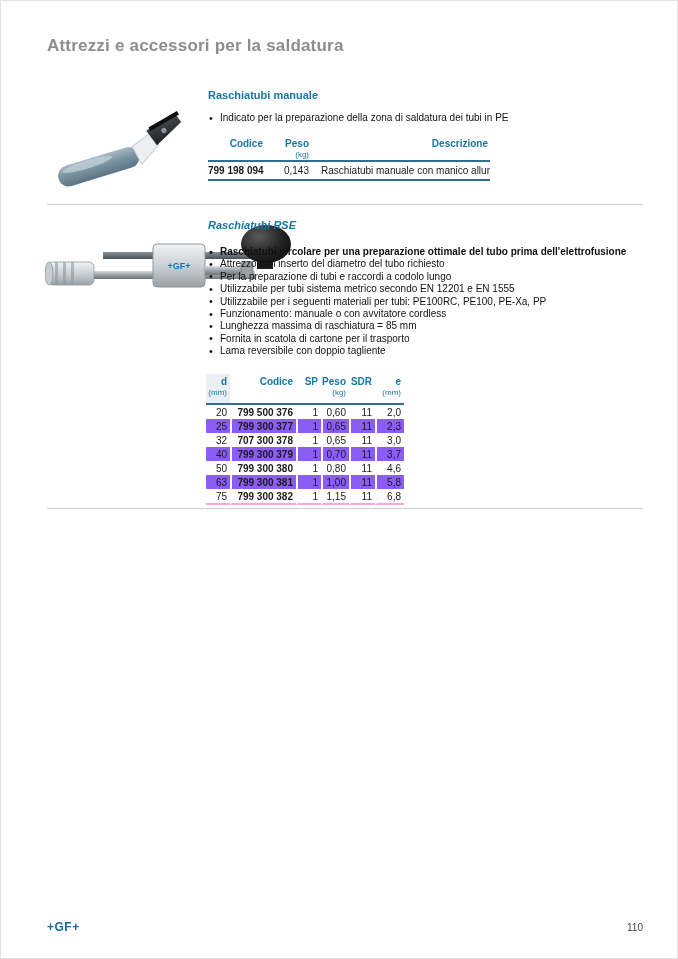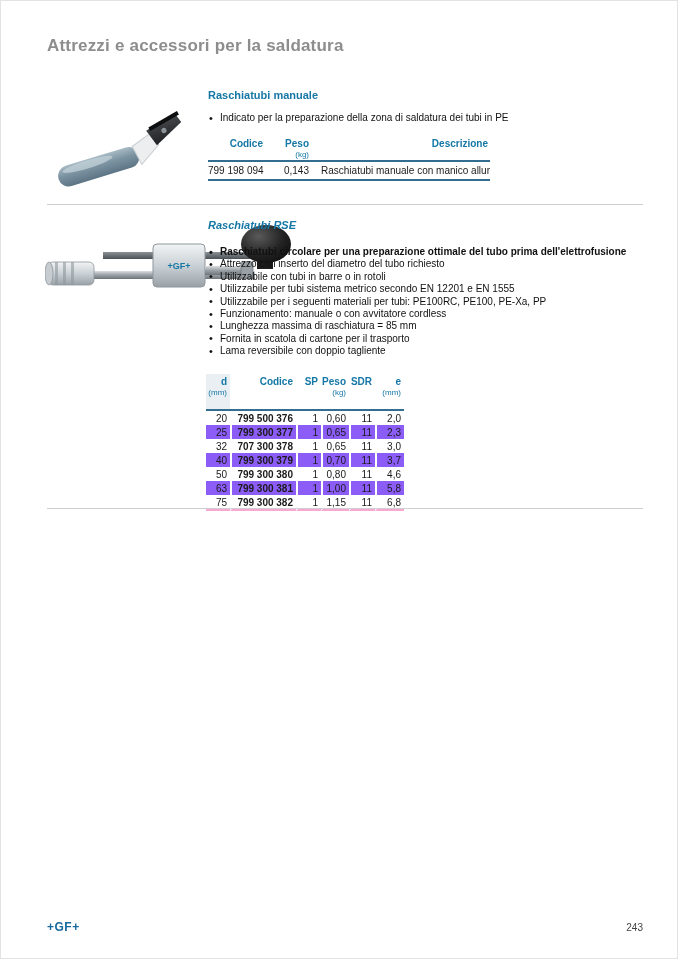--- a/index.html
+++ b/index.html
@@ -38,33 +38,33 @@
     padding:0 2px 0 0; height:13px; vertical-align:bottom;
   }
   .t1 .units th {
     font-size:8px; font-weight:normal; height:10px;
     border-bottom:2px solid #336e91; padding-bottom:1px;
   }
   .t1 td {
     font-size:10px; height:15px; text-align:right; padding:1px 2px 1px 0;
     border-bottom:2px solid #336e91; vertical-align:middle;
   }
-  .t1 td.code { font-weight:normal; }
+  .t1 td.code { font-weight:bold; }
   .t1 td.desc { text-align:left; padding-left:10px; }
   .t1 th.desc { text-align:right; }
 
   
   .t2 { width:198px; }
   .t2 th {
     font-size:10px; font-weight:bold; color:#1577a5; text-align:right;
     padding:0 3px 0 0; height:13px; vertical-align:bottom;
   }
   .t2 .units th {
     font-size:8px; font-weight:normal; height:10px;
-    border-bottom:2px solid #336e91; padding-bottom:12px;text-align:right;
+    border-bottom:2px solid #336e91; padding-bottom:6px;text-align:right;
   }
   .t2 thead th.shaded { background:#e9eff3; }
   .t2 td {
     font-size:10px; height:14px; text-align:right; padding:0 3px 0 0;
     vertical-align:middle;
   }
   .t2 td { border-left:2px solid #ffffff; }
   .t2 td:first-child { border-left:none; }
   .t2 tr.alt td { background:#8b5cf6; }
   .t2 td.code { font-weight:bold; }
@@ -183,21 +183,21 @@
     <rect x="212" y="33" width="16" height="12" fill="#1c1c1c"></rect>
     <ellipse cx="221" cy="20" rx="25" ry="19" fill="url(#gKnob)"></ellipse>
   </svg>
 </div>
 
 <div class="abs section-heading" style="left:208px; top:219px;font-style:italic;">Raschiatubi RSE</div>
 
 <ul class="bullets abs" style="left:208px; top:246px; width:450px;">
   <li class="bold">Raschiatubi circolare per una preparazione ottimale del tubo prima dell'elettrofusione</li>
   <li>Attrezzo con inserto del diametro del tubo richiesto</li>
-  <li>Utilizzabile con tubi in barre o in rotoli</li>
+  <li>Per la preparazione di tubi e raccordi a codolo lungo</li>
   <li>Utilizzabile per tubi sistema metrico secondo EN 12201 e EN 1555</li>
   <li>Utilizzabile per i seguenti materiali per tubi: PE100RC, PE100, PE-Xa, PP</li>
   <li>Funzionamento: manuale o con avvitatore cordless</li>
   <li>Lunghezza massima di raschiatura = 85 mm</li>
   <li>Fornita in scatola di cartone per il trasporto</li>
   <li>Lama reversibile con doppio tagliente</li>
 </ul>
 
 <table class="t2 abs" style="left:206px; top:374px;">
   <colgroup>
@@ -282,13 +282,13 @@
       <td>1,15</td>
       <td>11</td>
       <td>6,8</td>
     </tr>
   </tbody>
 </table>
 
 <div class="abs divider" style="top:508px;"></div>
 
 <div class="abs footer-logo">+GF+</div>
-<div class="abs page-number">243</div>
+<div class="abs page-number">110</div>
 
 </body></html>

